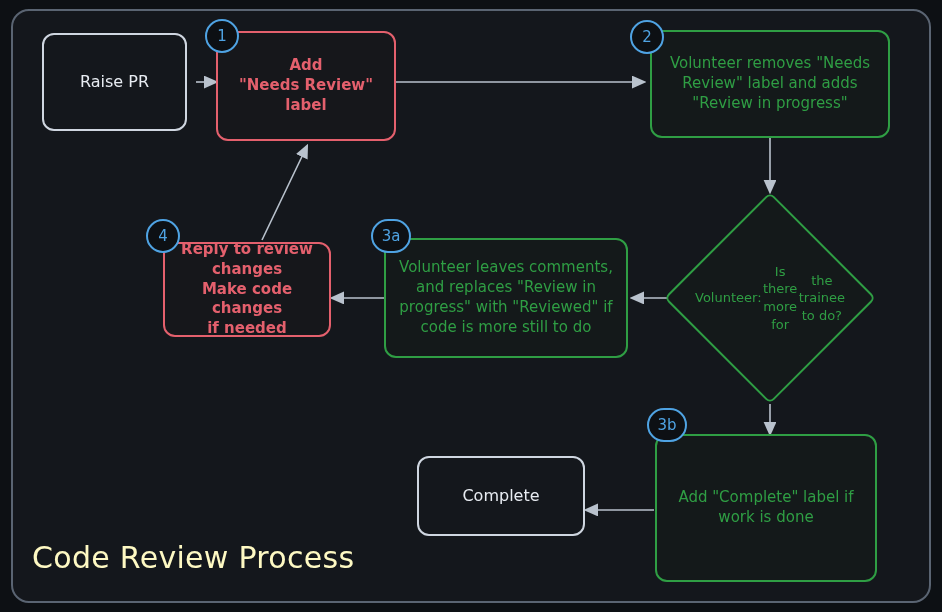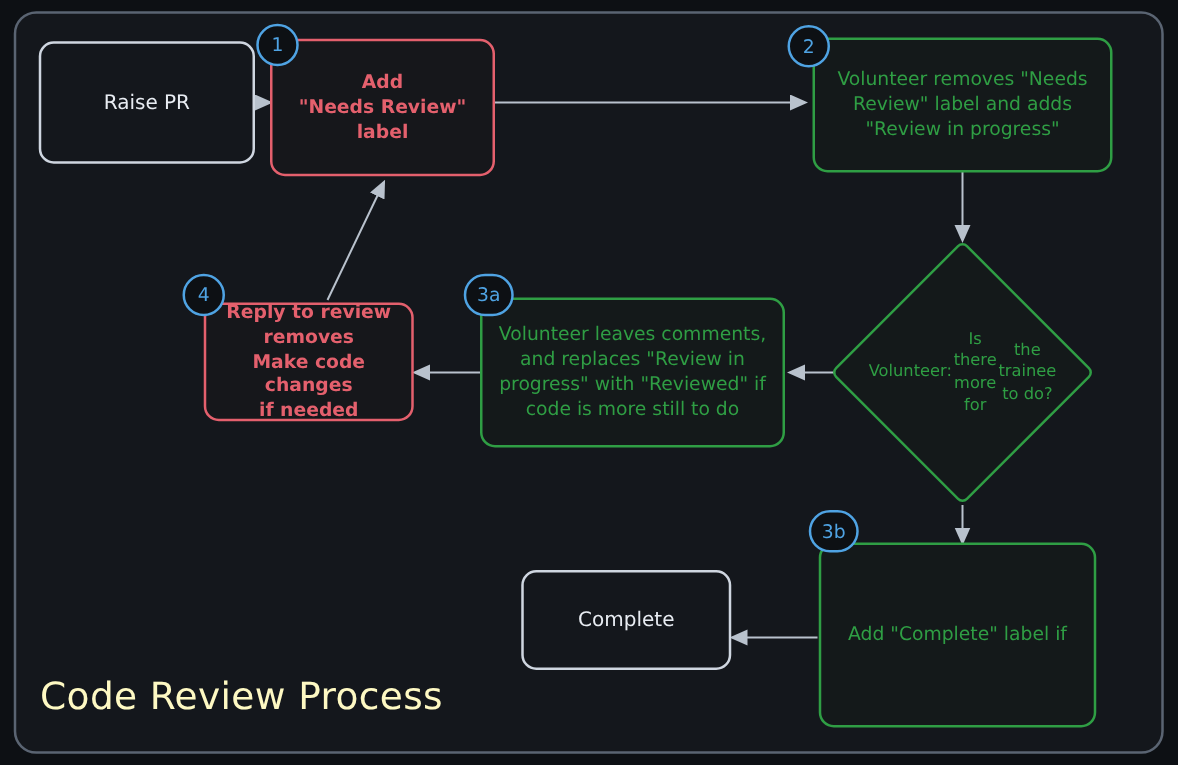--- a/index.html
+++ b/index.html
@@ -148,21 +148,21 @@
 
     <path class="edge" d="M384,298 L332,298" marker-end="url(#ah)"></path>
 
     <path class="edge" d="M262,240 L307,146" marker-end="url(#ah)"></path>
 
     <path class="edge" d="M770,404 L770,434" marker-end="url(#ah)"></path>
 
     <path class="edge" d="M654,510 L586,510" marker-end="url(#ah)"></path>
   </svg>
 
-  <div class="node plain" style="left:31px; top:33px; width:173px; height:98px;">
+  <div class="node plain" style="left:42px; top:33px; width:145px; height:98px;">
     <span>Raise PR</span>
   </div>
 
   <div class="node red" style="left:216px; top:31px; width:180px; height:110px;">
     <span>
         <div>Add</div>
         <div>"Needs Review"</div>
         <div>label</div>
       </span>
   </div>
@@ -190,30 +190,31 @@
         <div>and replaces "Review in</div>
         <div>progress" with "Reviewed" if</div>
         <div>code is more still to do</div>
       </span>
   </div>
   <div class="badge wide" style="left:371px; top:219px;">3a</div>
 
   <div class="node red" style="left:163px; top:242px; width:168px; height:95px;">
     <span>
         <div>Reply to review</div>
-        <div>removes</div>
+        <div>changes</div>
         <div>Make code changes</div>
         <div>if needed</div>
       </span>
   </div>
   <div class="badge" style="left:146px; top:219px;">4</div>
 
   <div class="node green" style="left:655px; top:434px; width:222px; height:148px;">
     <span>
         <div>Add "Complete" label if</div>
+        <div>work is done</div>
       </span>
   </div>
   <div class="badge wide" style="left:647px; top:408px;text-align:right;">3b</div>
 
   <div class="node plain" style="left:417px; top:456px; width:168px; height:80px;">
     <span>Complete</span>
   </div>
 
   <div class="title">Code Review Process</div>
 </div>

